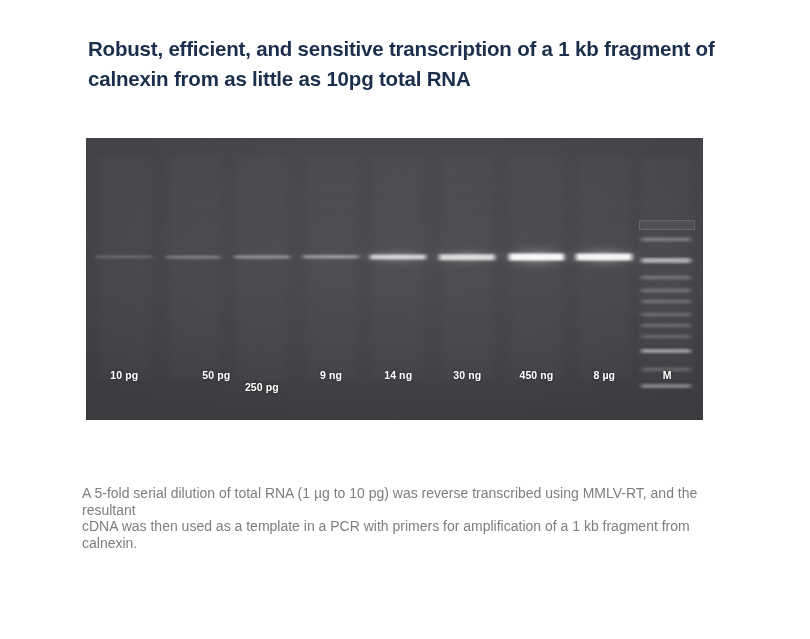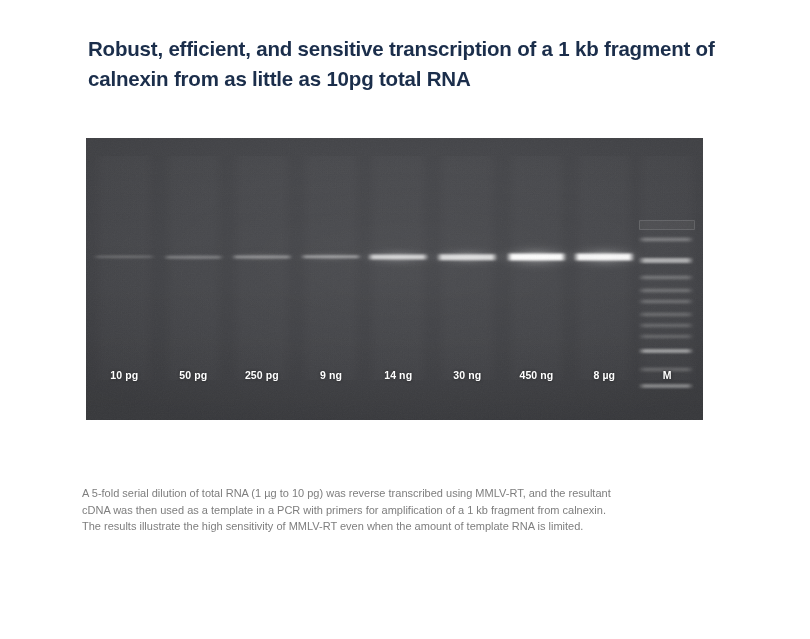--- a/index.html
+++ b/index.html
@@ -124,21 +124,21 @@
     width: 56px;
     border-radius: 1px;
   }
 
   
   #figure-caption {
     position: absolute;
     left: 82px;
     top: 485px;
     width: 625px;
-    font-size: 11px;
+    font-size: 14px;
     line-height: 16.5px;
     color: #7e7e7e;
   }
   #figure-caption p { margin: 0; }
 </style>
 </head>
 <body>
 
 <div id="figure-title">Robust, efficient, and sensitive transcription of a 1 kb fragment of calnexin from as little as 10pg total RNA</div>
 
@@ -231,28 +231,27 @@
       <feColorMatrix type="saturate" values="0"></feColorMatrix>
       <feComponentTransfer>
           <feFuncA type="linear" slope="0.26"></feFuncA>
         </feComponentTransfer>
     </filter>
     <rect width="617" height="282" filter="url(#grain)" opacity="0.55"></rect>
   </svg>
 
   <div id="gel-labels-layer">
       <div class="lane-label" style="left: -2.8%; width: 18%;">10 pg</div>
-      <div class="lane-label" style="left: 8.4%; width: 18%;">50 pg</div>
-      <div class="lane-label" style="left: 19.5%; width: 18%;">250 pg</div>
+      <div class="lane-label" style="left: 8.4%; width: 18%; padding-left: 23px;">50 pg</div>
+      <div class="lane-label" style="left: 19.5%; width: 18%; margin-top: 12px;">250 pg</div>
       <div class="lane-label" style="left: 30.7%; width: 18%;">9 ng</div>
       <div class="lane-label" style="left: 41.6%; width: 18%;">14 ng</div>
       <div class="lane-label" style="left: 52.8%; width: 18%;">30 ng</div>
       <div class="lane-label" style="left: 64%; width: 18%;">450 ng</div>
       <div class="lane-label" style="left: 75%; width: 18%;">8 µg</div>
       <div class="lane-label" style="left: 85.2%; width: 18%;">M</div>
     </div>
 </div>
 
 <div id="figure-caption">
     <p>A 5-fold serial dilution of total RNA (1 µg to 10 pg) was reverse transcribed using MMLV-RT, and the resultant</p>
     <p>cDNA was then used as a template in a PCR with primers for amplification of a 1 kb fragment from calnexin.</p>
-    <p>The results illustrate the high sensitivity of MMLV-RT even when the amount of template RNA is limited.</p>
   </div>
 
 </body></html>

